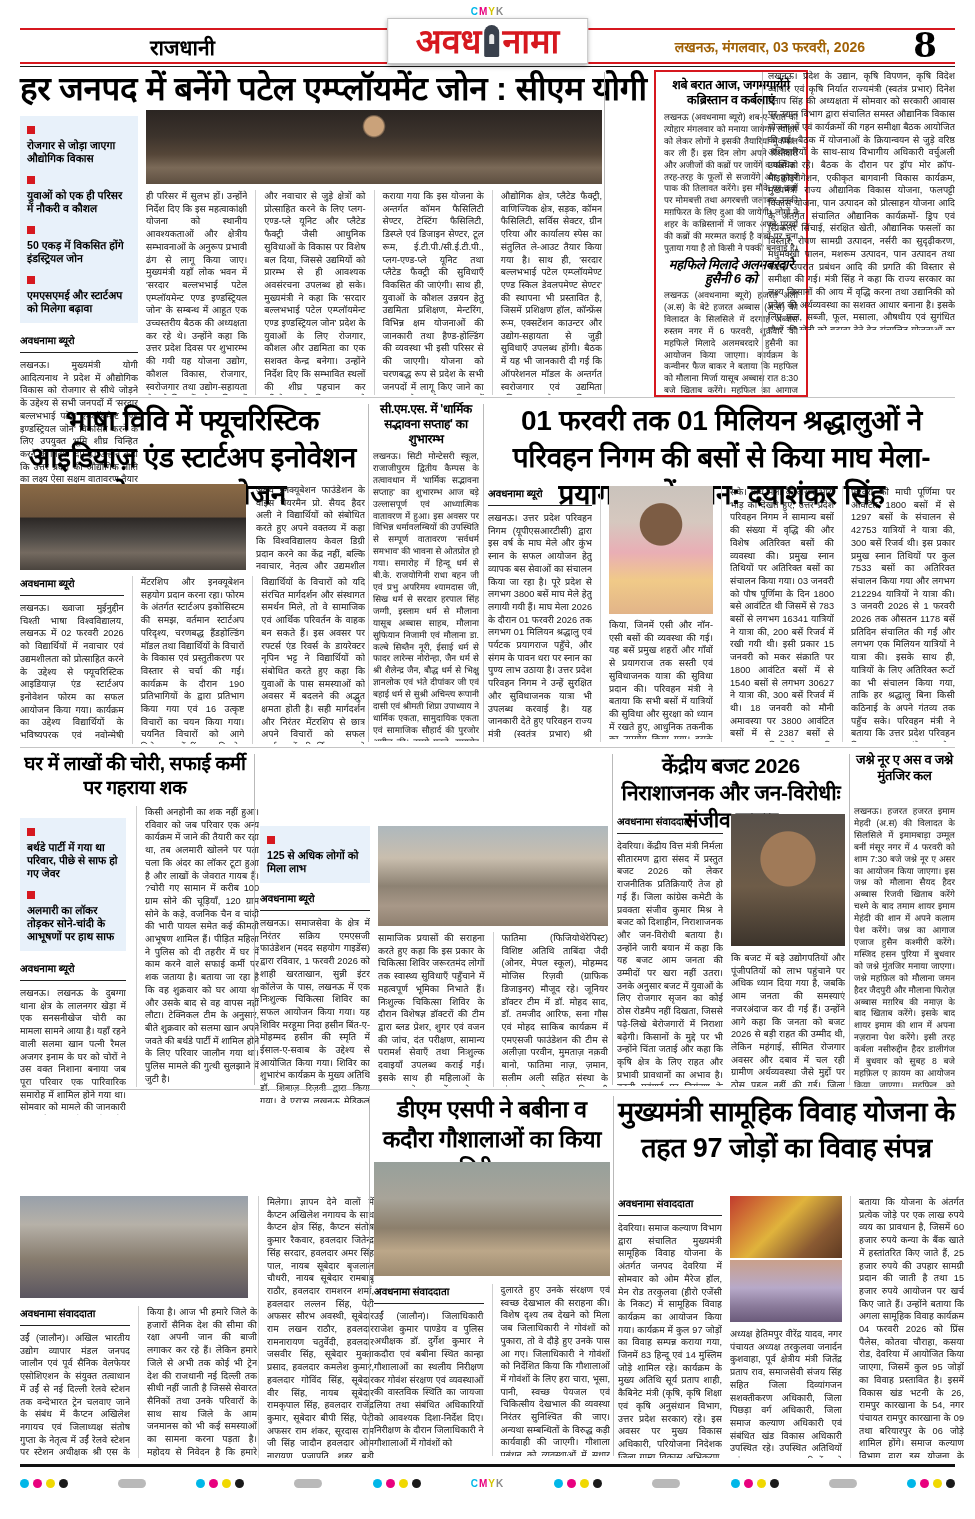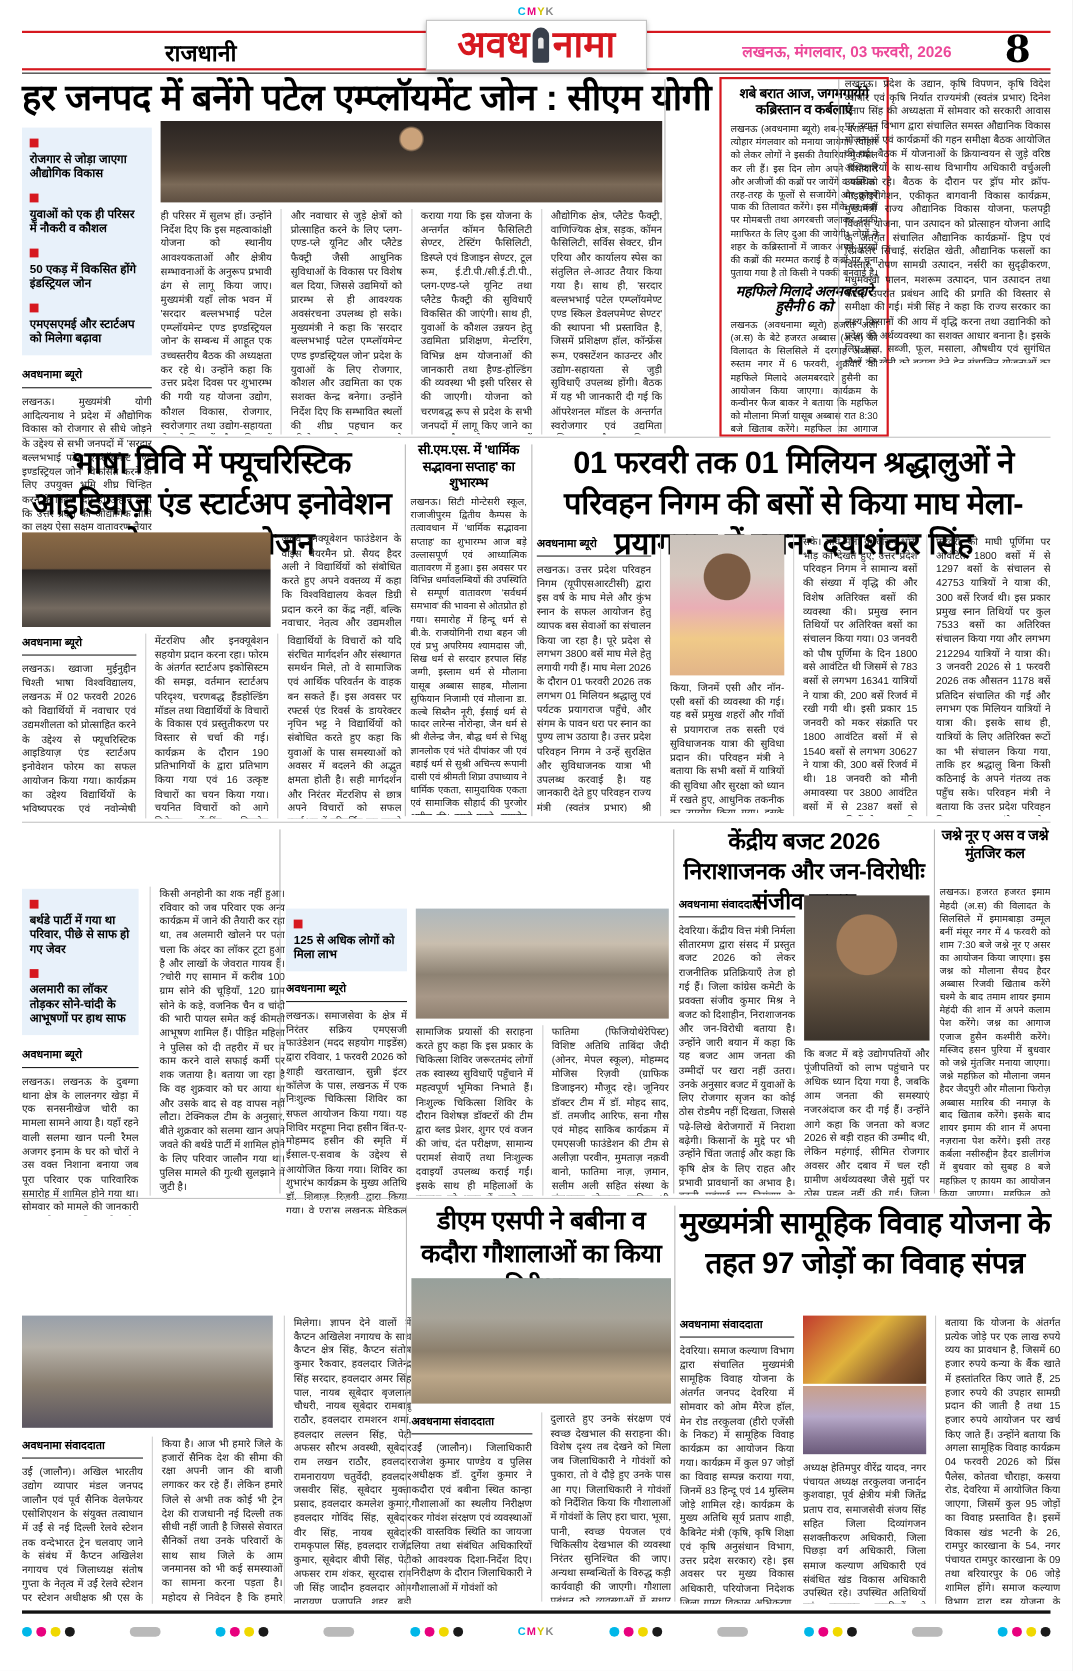--- a/index.html
+++ b/index.html
@@ -6,21 +6,21 @@
   body{font-family:"Liberation Sans","DejaVu Sans",sans-serif;}
   #page{position:relative;width:975px;height:1519px;background:#ffffff;margin:0 auto;overflow:hidden;color:#111;}
   
   .print-top{position:absolute;top:6px;left:0;width:100%;text-align:center;font-size:10px;font-weight:bold;letter-spacing:1px;}
   .print-top .c{color:#00b7e8}.print-top .m{color:#e8007e}.print-top .y{color:#d4c400}.print-top .k{color:#8a8a8a}
   
   .rule{position:absolute;background:#d6181f;}
   .rule.black{background:#1a1a1a;}
   .hdr-band{position:absolute;left:20px;top:31px;width:935px;height:30px;}
   .hdr-section{position:absolute;left:130px;top:2px;font-size:21px;font-weight:bold;color:#000;}
-  .hdr-date{position:absolute;right:90px;top:6px;font-size:14px;font-weight:bold;color:#ec4899;}
+  .hdr-date{position:absolute;right:90px;top:6px;font-size:14px;font-weight:bold;color:#a16207;}
   .hdr-pageno{position:absolute;right:18px;top:-6px;font-size:34px;font-weight:bold;font-family:"DejaVu Serif","Liberation Serif",serif;color:#000;}
   .masthead-box{position:absolute;left:50%;top:18px;transform:translateX(-50%);background:#fff;border:1px solid #c2c2c2;box-shadow:0 2px 5px rgba(0,0,0,.35);padding:2px 28px;z-index:5;display:flex;align-items:center;gap:3px;}
   .masthead-box .mh-txt{font-size:34px;font-weight:800;color:#d6181f;line-height:40px;}
   .tower{display:inline-block;width:15px;height:32px;background:#39404c;border-radius:8px 8px 2px 2px;position:relative;}
   .tower:after{content:"";position:absolute;left:5px;top:9px;width:5px;height:10px;background:#e8e8e8;border-radius:3px 3px 0 0;}
   
   .vsep{position:absolute;width:1px;background:#b9b9b9;}
   .hsep{position:absolute;height:1px;background:#c4c4c4;left:20px;width:935px;}
   
   .article{position:absolute;}
@@ -166,21 +166,22 @@
         <div class="body-txt" style="height:120px;">किया, जिनमें एसी और नॉन-एसी बसों की व्यवस्था की गई। यह बसें प्रमुख शहरों और गाँवों से प्रयागराज तक सस्ती एवं सुविधाजनक यात्रा की सुविधा प्रदान की। परिवहन मंत्री ने बताया कि सभी बसों में यात्रियों की सुविधा और सुरक्षा को ध्यान में रखते हुए, आधुनिक तकनीक का उपयोग किया गया। इसके अलावा, बसों में सुरक्षा व्यवस्था, सैनेटाइजेशन और स्टाफ की पर्याप्त तैनाती की गई थी ताकि यात्रियों को पूरी सुरक्षा और आरामदायक यात्रा का अनुभव मिल</div>
       </div>
       <div class="col body-txt">सके। माघ मेला के दौरान भारी भीड़ को देखते हुए, उत्तर प्रदेश परिवहन निगम ने सामान्य बसों की संख्या में वृद्धि की और विशेष अतिरिक्त बसों की व्यवस्था की। प्रमुख स्नान तिथियों पर अतिरिक्त बसों का संचालन किया गया। 03 जनवरी को पौष पूर्णिमा के दिन 1800 बसे आवंटित थी जिसमें से 783 बसों से लगभग 16341 यात्रियों ने यात्रा की, 200 बसें रिजर्व में रखी गयी थी। इसी प्रकार 15 जनवरी को मकर संक्राति पर 1800 आवंटित बसों में से 1540 बसों से लगभग 30627 ने यात्रा की, 300 बसें रिजर्व में थी। 18 जनवरी को मौनी अमावस्या पर 3800 आवंटित बसों में से 2387 बसों से 74462 यात्रियों ने यात्रा की, 485 बसें रिजर्व थी। 23 जनवरी को बसंत पंचमी पर 1800 आवंटित बसों में से 1526 बसों के संचालन से 48111 यात्रियों ने यात्रा की, 300 बसें रिजर्व थी। 01</div>
       <div class="col body-txt">फरवरी को माघी पूर्णिमा पर आवंटित 1800 बसों में से 1297 बसों के संचालन से 42753 यात्रियों ने यात्रा की, 300 बसें रिजर्व थी। इस प्रकार प्रमुख स्नान तिथियों पर कुल 7533 बसों का अतिरिक्त संचालन किया गया और लगभग 212294 यात्रियों ने यात्रा की। 3 जनवरी 2026 से 1 फरवरी 2026 तक औसतन 1178 बसें प्रतिदिन संचालित की गईं और लगभग एक मिलियन यात्रियों ने यात्रा की। इसके साथ ही, यात्रियों के लिए अतिरिक्त रूटों का भी संचालन किया गया, ताकि हर श्रद्धालु बिना किसी कठिनाई के अपने गंतव्य तक पहुँच सके। परिवहन मंत्री ने बताया कि उत्तर प्रदेश परिवहन निगम द्वारा 24 घंटे बस सेवा प्रदान की गई। यह सुनिश्चित किया गया कि श्रद्धालु बिना किसी बाधा के कुंभ स्नान के लिए समय पर पहुँच सकें और उचित समय पर लौट सकें।</div>
     </div>
   </div>
 
   <div class="hsep" style="top:747px;"></div>
 
   <div class="article" style="left:20px;top:752px;width:230px;height:335px;">
-    <div class="abs" style="left:0;top:56px;width:106px;">
+    <div class="headline ctr" style="font-size:19px;line-height:24px;">घर में लाखों की चोरी, सफाई कर्मी पर गहराया शक</div>
+    <div class="abs" style="left:0;top:66px;width:106px;">
       <div class="bullet-panel">
         <div class="b-item">
             <span class="sq"></span>
             <span>बर्थडे पार्टी में गया था परिवार, पीछे से साफ हो गए जेवर</span>
           </div>
         <div class="b-item">
             <span class="sq"></span>
             <span>अलमारी का लॉकर तोड़कर सोने-चांदी के आभूषणों पर हाथ साफ</span>
           </div>
       </div>

